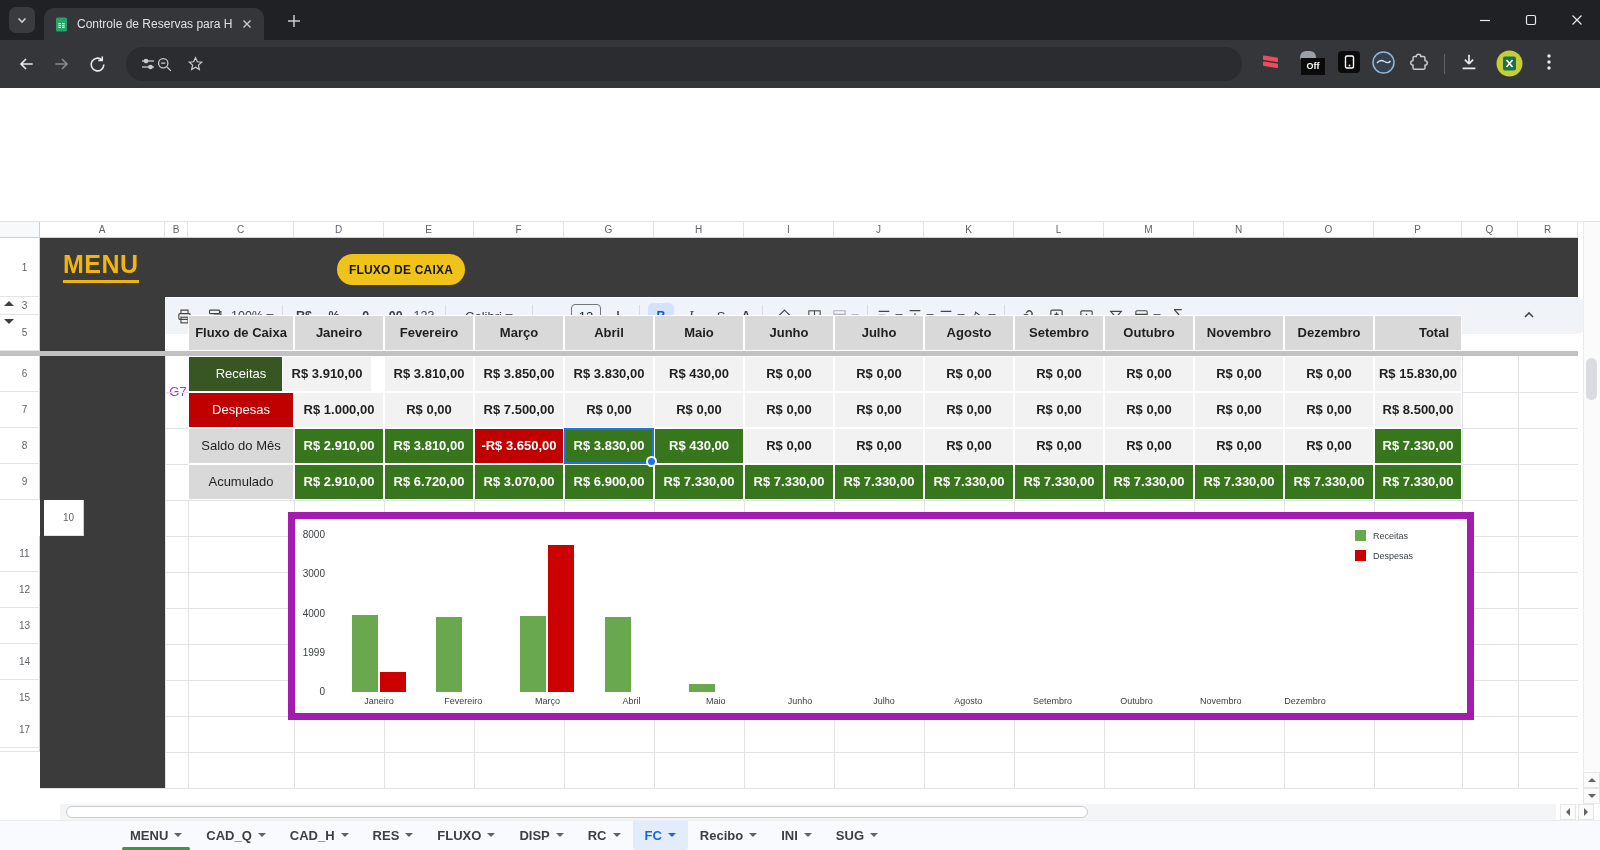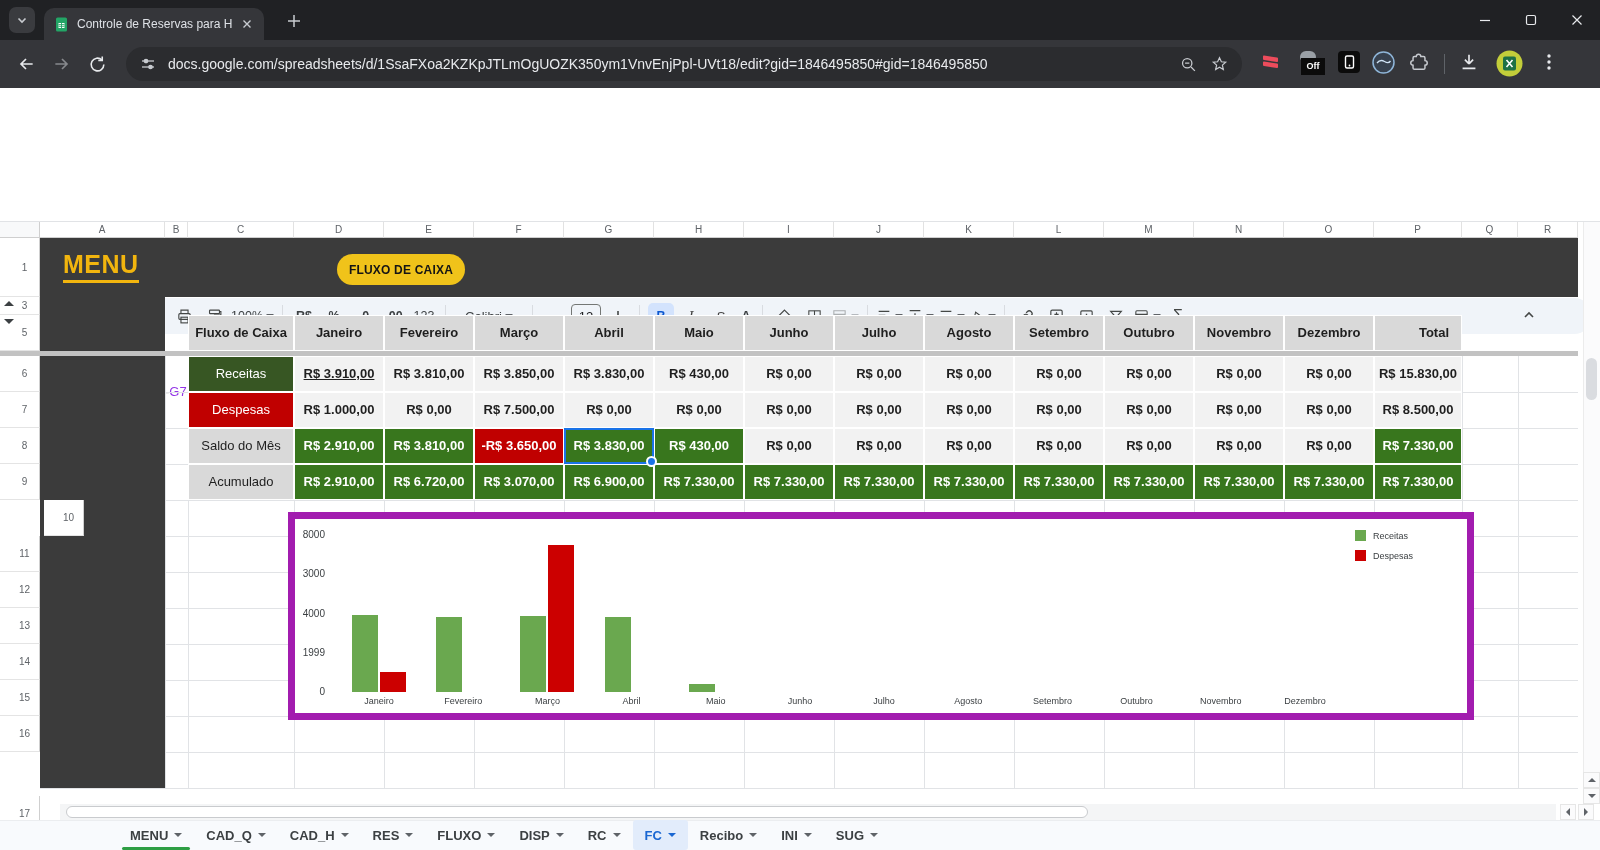--- a/index.html
+++ b/index.html
@@ -139,21 +139,20 @@
   </div>
   <div id="urlpill">
     <span>
       <svg width="16" height="16" viewBox="0 0 16 16" stroke="#c8cbd0" stroke-width="1.3" fill="#c8cbd0">
           <path d="M2 5h12" fill="none"></path>
           <circle cx="6" cy="5" r="1.7"></circle>
           <path d="M2 11h12" fill="none"></path>
           <circle cx="10.5" cy="11" r="1.7"></circle>
         </svg>
       </span>
-    <span id="urltext">docs.google.com/spreadsheets/d/1SsaFXoa2KZKpJTLmOgUOZK350ym1VnvEnjPpl-UVt18/edit?gid=1846495850#gid=1846495850</span>
     <span style="margin-right:14px">
       <svg width="17" height="17" viewBox="0 0 20 20" stroke="#c8cbd0" stroke-width="1.5" fill="none">
           <circle cx="8.5" cy="8.5" r="5.5"></circle>
           <path d="M13 13l4.5 4.5M6 8.5h5"></path>
         </svg>
       </span>
     <span>
       <svg width="17" height="17" viewBox="0 0 20 20" stroke="#c8cbd0" stroke-width="1.4" fill="none">
           <path d="M10 2l2.2 4.8 5.1.5-3.9 3.5 1.1 5-4.5-2.7-4.5 2.7 1.1-5L2.7 7.3l5.1-.5z"></path>
         </svg>
@@ -526,42 +525,42 @@
       <div class="rowh" style="top: 392px; height: 36px; line-height: 36px;">7</div>
       <div class="rowh" style="top: 428px; height: 36px; line-height: 36px;">8</div>
       <div class="rowh" style="top: 464px; height: 36px; line-height: 36px;">9</div>
       <div class="rowh" style="top: 500px; height: 36px; line-height: 36px; margin-left: 44px;">10</div>
       <div class="rowh" style="top: 536px; height: 36px; line-height: 36px;">11</div>
       <div class="rowh" style="top: 572px; height: 36px; line-height: 36px;">12</div>
       <div class="rowh" style="top: 608px; height: 36px; line-height: 36px;">13</div>
       <div class="rowh" style="top: 644px; height: 36px; line-height: 36px;">14</div>
       <div class="rowh" style="top: 680px; height: 36px; line-height: 36px;">15</div>
       <div class="rowh" style="top: 716px; height: 36px; line-height: 36px;">16</div>
-      <div class="rowh" style="top: 796px; height: 36px; line-height: 36px; text-align: center;">17</div>
+      <div class="rowh" style="top: 712px; height: 36px; line-height: 36px; text-align: center;">17</div>
     </div>
   <span class="abs" style="left:4px;top:299px;width:0;height:0;border:5px solid transparent;border-bottom-color:#3c4043;margin-top:-3px"></span>
   <span class="abs" style="left:4px;top:319px;width:0;height:0;border:5px solid transparent;border-top-color:#3c4043"></span>
 
   <div id="tablemount">
       <div class="cell c-hd" style="left: 188px; top: 315px; width: 106px;">Fluxo de Caixa</div>
       <div class="cell c-hd" style="left: 294px; top: 315px; width: 90px;">Janeiro</div>
       <div class="cell c-hd" style="left: 384px; top: 315px; width: 90px;">Fevereiro</div>
       <div class="cell c-hd" style="left: 474px; top: 315px; width: 90px;">Março</div>
       <div class="cell c-hd" style="left: 564px; top: 315px; width: 90px;">Abril</div>
       <div class="cell c-hd" style="left: 654px; top: 315px; width: 90px;">Maio</div>
       <div class="cell c-hd" style="left: 744px; top: 315px; width: 90px;">Junho</div>
       <div class="cell c-hd" style="left: 834px; top: 315px; width: 90px;">Julho</div>
       <div class="cell c-hd" style="left: 924px; top: 315px; width: 90px;">Agosto</div>
       <div class="cell c-hd" style="left: 1014px; top: 315px; width: 90px;">Setembro</div>
       <div class="cell c-hd" style="left: 1104px; top: 315px; width: 90px;">Outubro</div>
       <div class="cell c-hd" style="left: 1194px; top: 315px; width: 90px;">Novembro</div>
       <div class="cell c-hd" style="left: 1284px; top: 315px; width: 90px;">Dezembro</div>
       <div class="cell c-hd" style="left: 1374px; top: 315px; width: 88px; padding-left: 32px;">Total</div>
       <div class="cell c-green-label" style="left: 188px; top: 356px; width: 106px;">Receitas</div>
-      <div class="cell c-light" style="left: 294px; top: 356px; width: 90px; text-decoration: underline;">R$ 3.910,00</div>
+      <div class="cell c-light" style="left: 282px; top: 356px; width: 90px;">R$ 3.910,00</div>
       <div class="cell c-light" style="left: 384px; top: 356px; width: 90px;">R$ 3.810,00</div>
       <div class="cell c-light" style="left: 474px; top: 356px; width: 90px;">R$ 3.850,00</div>
       <div class="cell c-light" style="left: 564px; top: 356px; width: 90px;">R$ 3.830,00</div>
       <div class="cell c-light" style="left: 654px; top: 356px; width: 90px;">R$ 430,00</div>
       <div class="cell c-light" style="left: 744px; top: 356px; width: 90px;">R$ 0,00</div>
       <div class="cell c-light" style="left: 834px; top: 356px; width: 90px;">R$ 0,00</div>
       <div class="cell c-light" style="left: 924px; top: 356px; width: 90px;">R$ 0,00</div>
       <div class="cell c-light" style="left: 1014px; top: 356px; width: 90px;">R$ 0,00</div>
       <div class="cell c-light" style="left: 1104px; top: 356px; width: 90px;">R$ 0,00</div>
       <div class="cell c-light" style="left: 1194px; top: 356px; width: 90px;">R$ 0,00</div>

